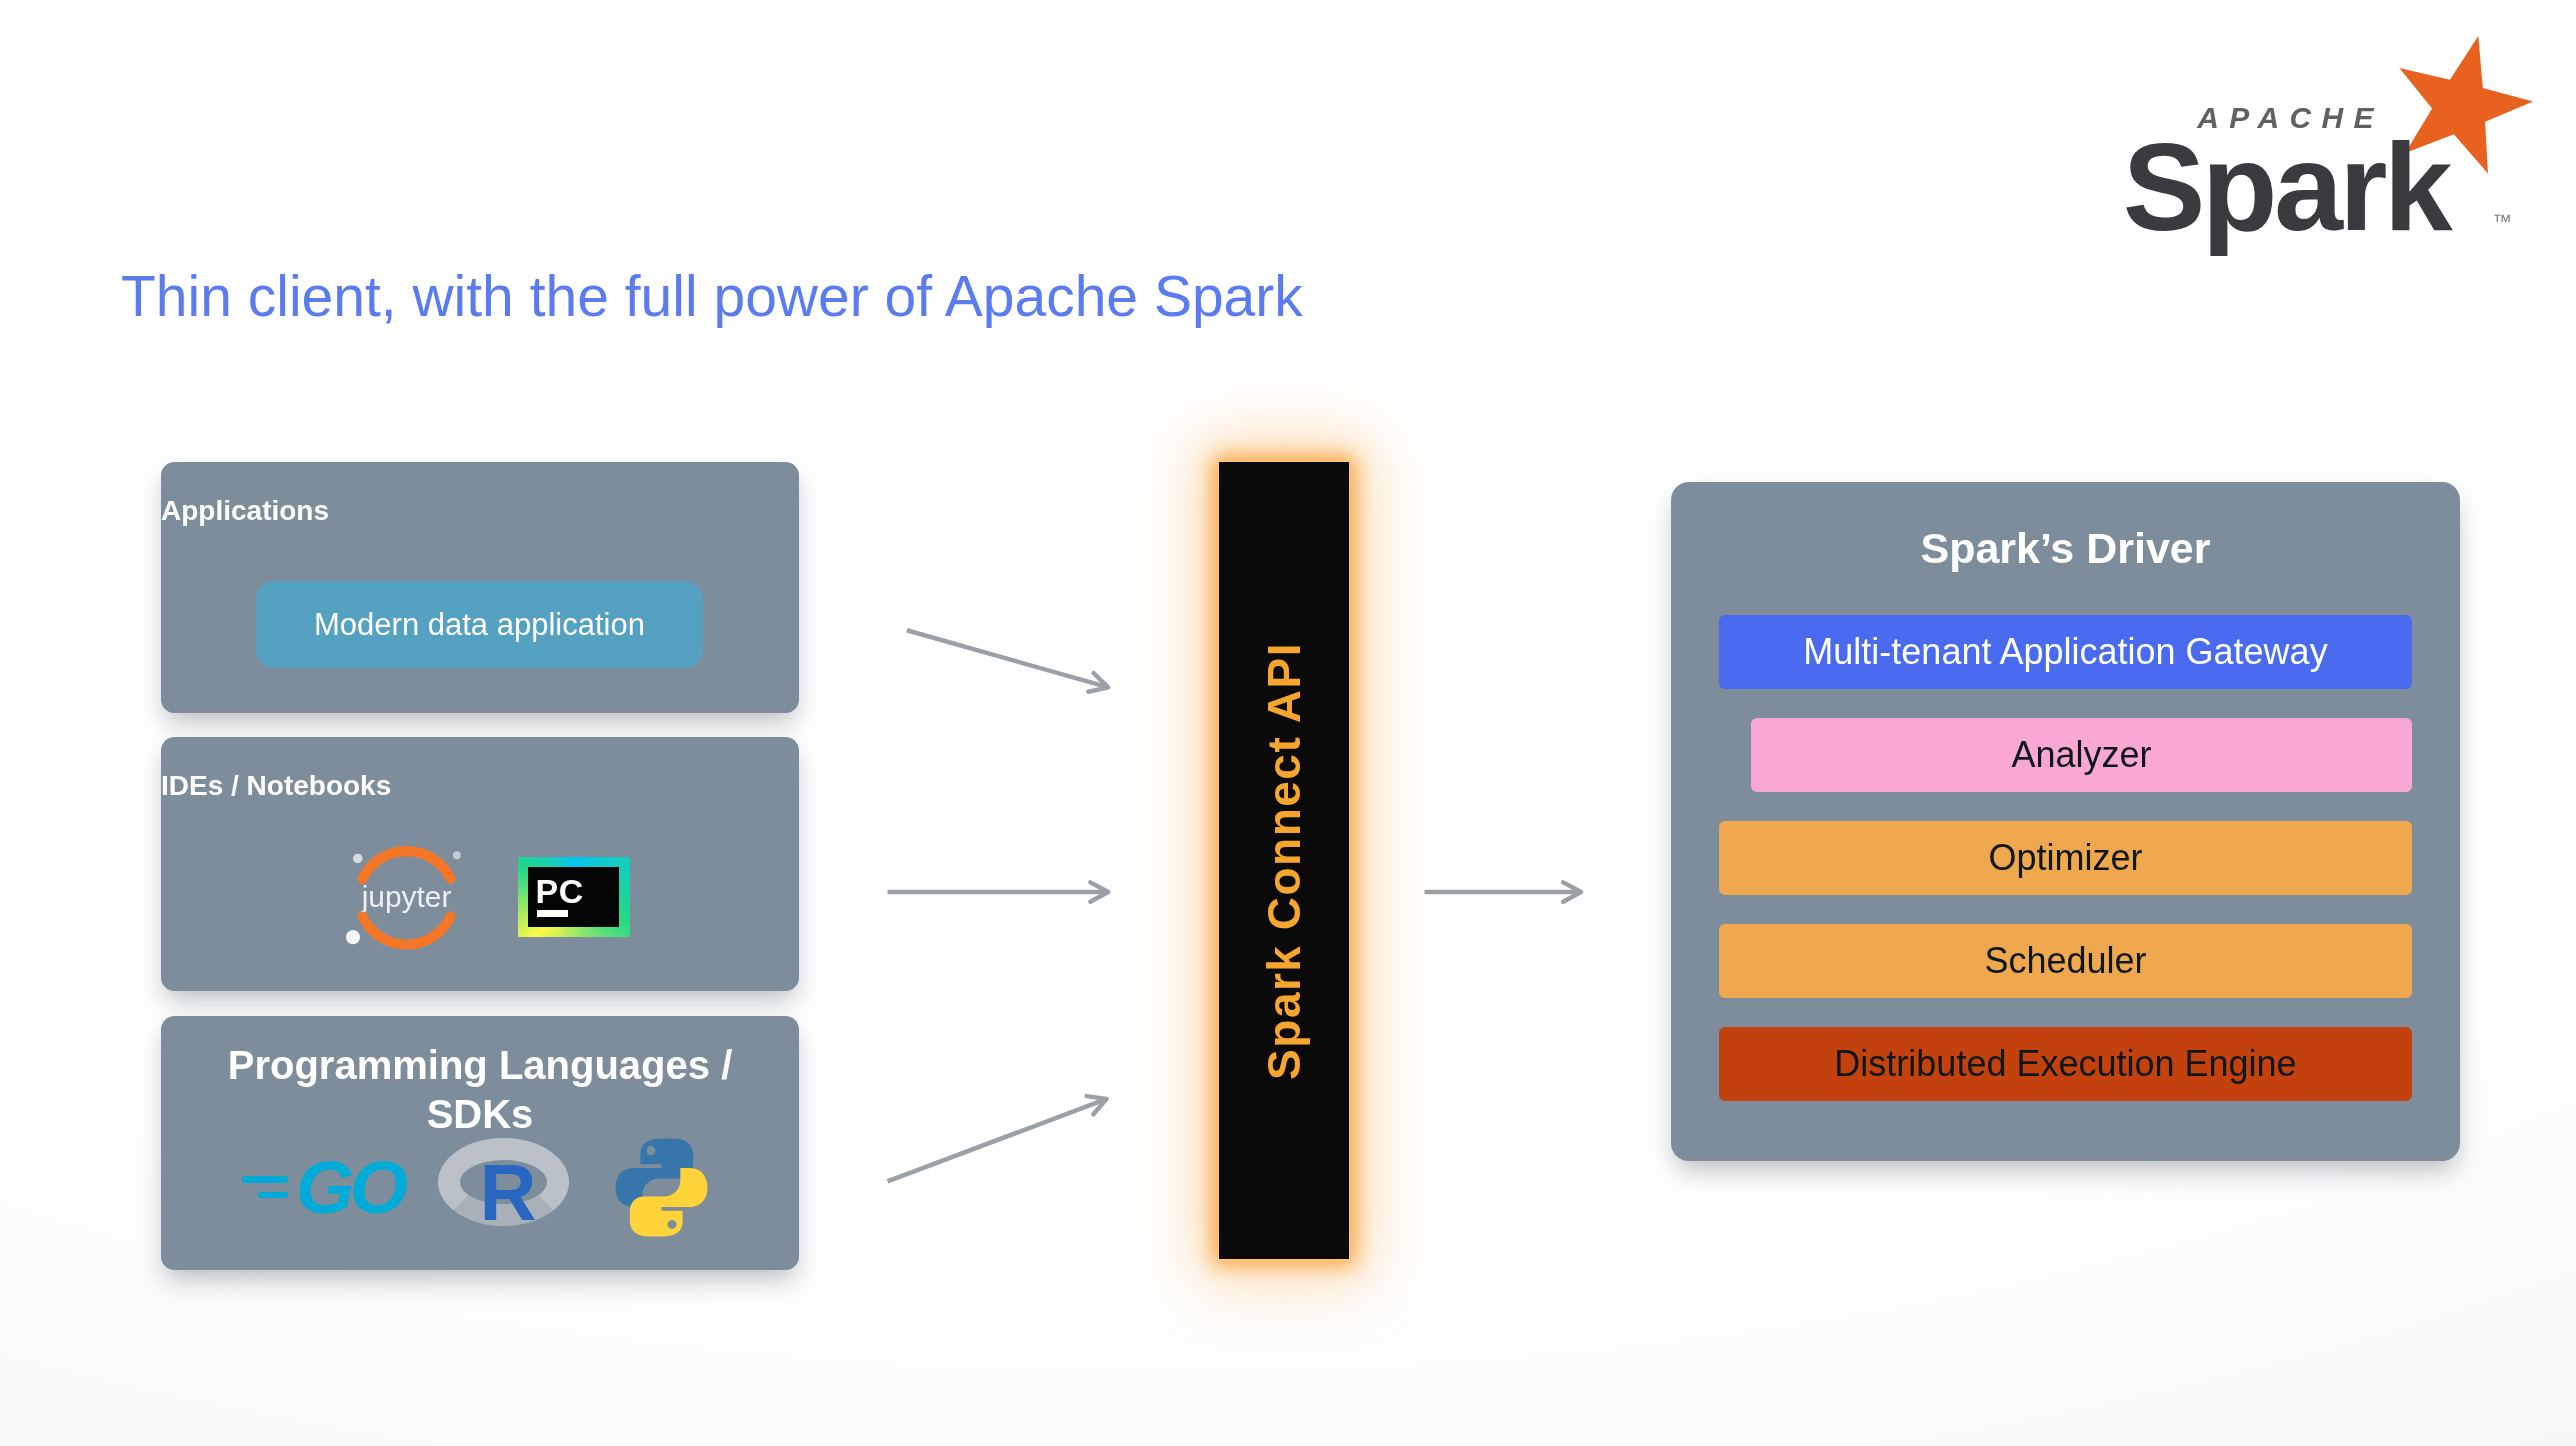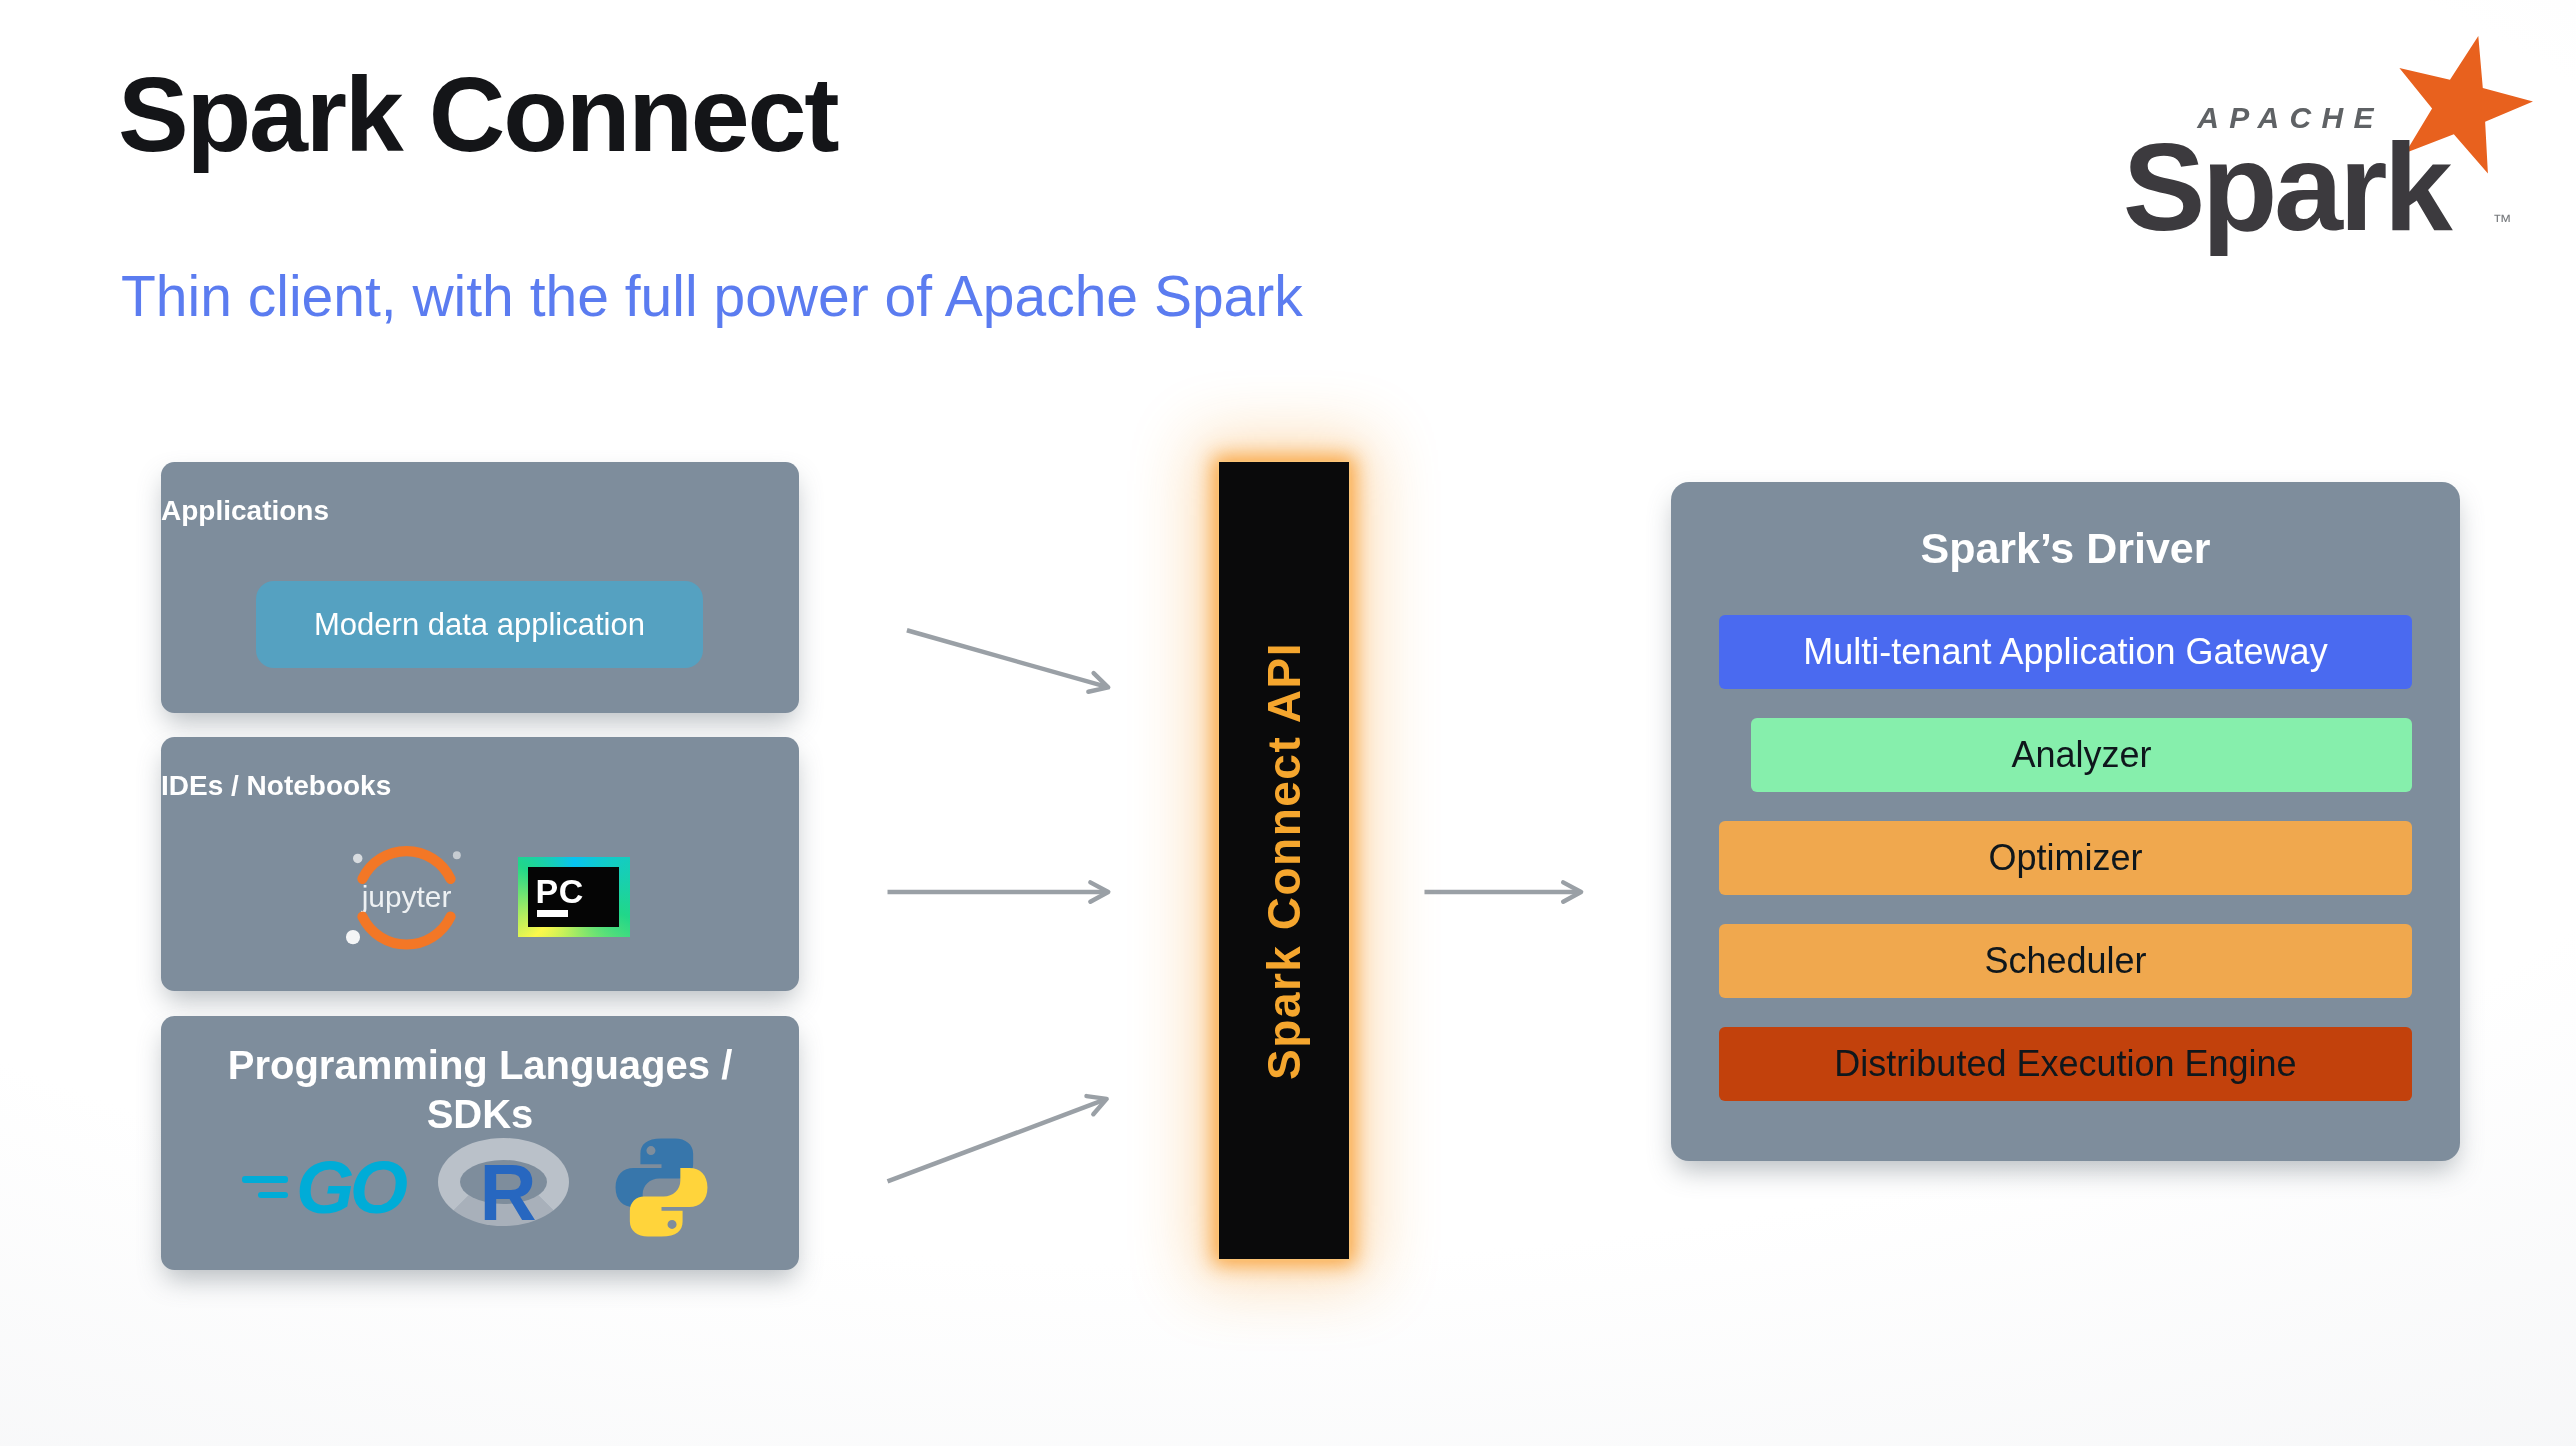--- a/index.html
+++ b/index.html
@@ -112,21 +112,20 @@
   }
 
   
   .arrows { position:absolute; left:0; top:0; width:2576px; height:1447px; pointer-events:none; }
 </style>
 </head>
 <body>
 
 <div class="slide">
 
-  <h1 class="title">Spark Connect</h1>
   <div class="subtitle">Thin client, with the full power of Apache Spark</div>
 
   <div class="brand">
     <svg class="brand-star" viewBox="0 0 100 100">
       <path d="M50,4 L61.2,36.6 L95.6,37.2 L68.1,57.9 L78.2,90.8 L50,71 L21.8,90.8 L31.9,57.9 L4.4,37.2 L38.8,36.6 Z" fill="#e8611e"></path>
     </svg>
     <div class="brand-apache">APACHE</div>
     <div class="brand-name">Spark</div>
     <div class="brand-tm">™</div>
   </div>
@@ -196,21 +195,21 @@
   </svg>
 
   <div class="connector">
     <div class="connector-label" style="color: rgb(245, 166, 46);">Spark Connect API</div>
   </div>
 
   <div class="driver">
     <div class="driver-title">Spark’s Driver</div>
     <div class="layers">
       <div class="layer" style="background-color: rgb(74, 106, 240); color: rgb(255, 255, 255);">Multi-tenant Application Gateway</div>
-      <div class="layer" style="background-color: #86efac; color: rgb(15, 23, 28); margin-left: 32px;">Analyzer</div>
+      <div class="layer" style="background-color: #f9a8d4; color: rgb(15, 23, 28); margin-left: 32px;">Analyzer</div>
       <div class="layer" style="background-color: rgb(240, 168, 78); color: rgb(15, 23, 28);">Optimizer</div>
       <div class="layer" style="background-color: rgb(240, 168, 78); color: rgb(15, 23, 28);">Scheduler</div>
       <div class="layer" style="background-color: #c2410c; color: rgb(15, 23, 28);">Distributed Execution Engine</div>
     </div>
   </div>
 
 </div>
 
 
 </body></html>

